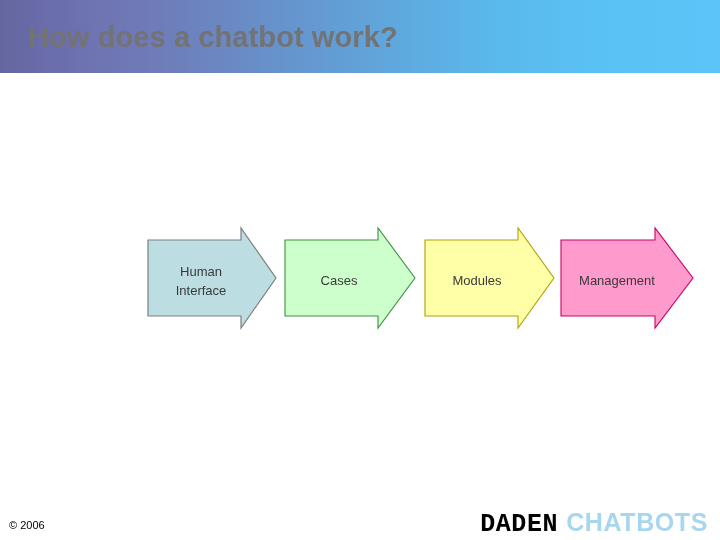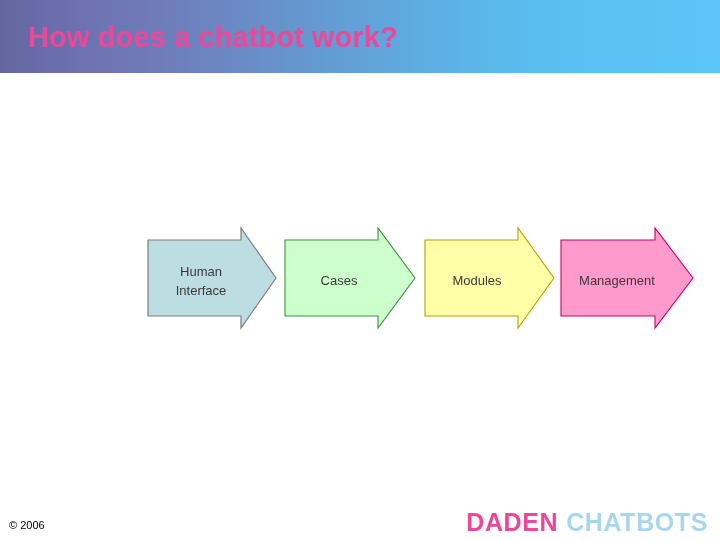--- a/index.html
+++ b/index.html
@@ -36,21 +36,21 @@
         #5bb8ea 68%,
         #5ac1f4 82%,
         #5cc4f8 100%);
   }
   #slide-title {
     position: absolute;
     left: 28px;
     top: 20px;
     font-size: 29px;
     font-weight: bold;
-    color: #ec4899;
+    color: #737373;
     letter-spacing: 0.1px;
     white-space: nowrap;
     line-height: 34px;
     font-family: "Liberation Sans", sans-serif;
   }
 
   
   #arrow-diagram {
     position: absolute;
     left: 0;
@@ -85,21 +85,22 @@
     right: 12px;
     top: 509px;
     font-size: 25px;
     font-weight: bold;
     letter-spacing: 0.6px;
     white-space: nowrap;
     font-family: "Liberation Sans", sans-serif;
     line-height: 26px;
   }
   #brand-logo .brand-daden {
-    color: #ec4899;
+    color: #000000;
+    font-family: Liberation Mono, monospace;
   }
   #brand-logo .brand-chatbots {
     color: #a9d6ef;
     margin-left: 8px;
   }
 </style>
 </head>
 <body>
 
 <div id="slide">

